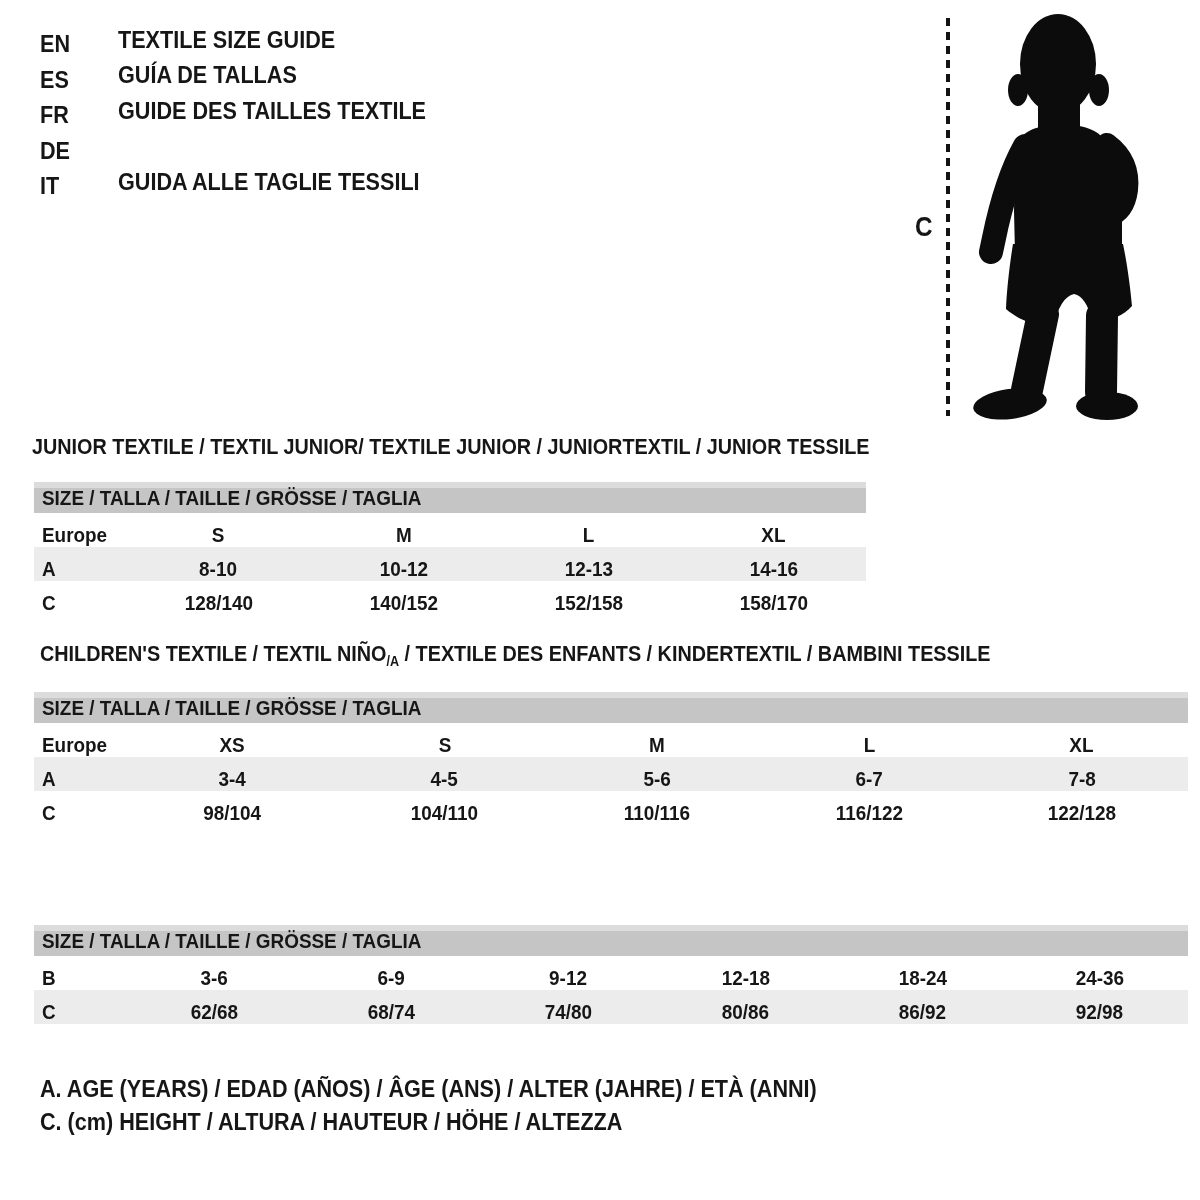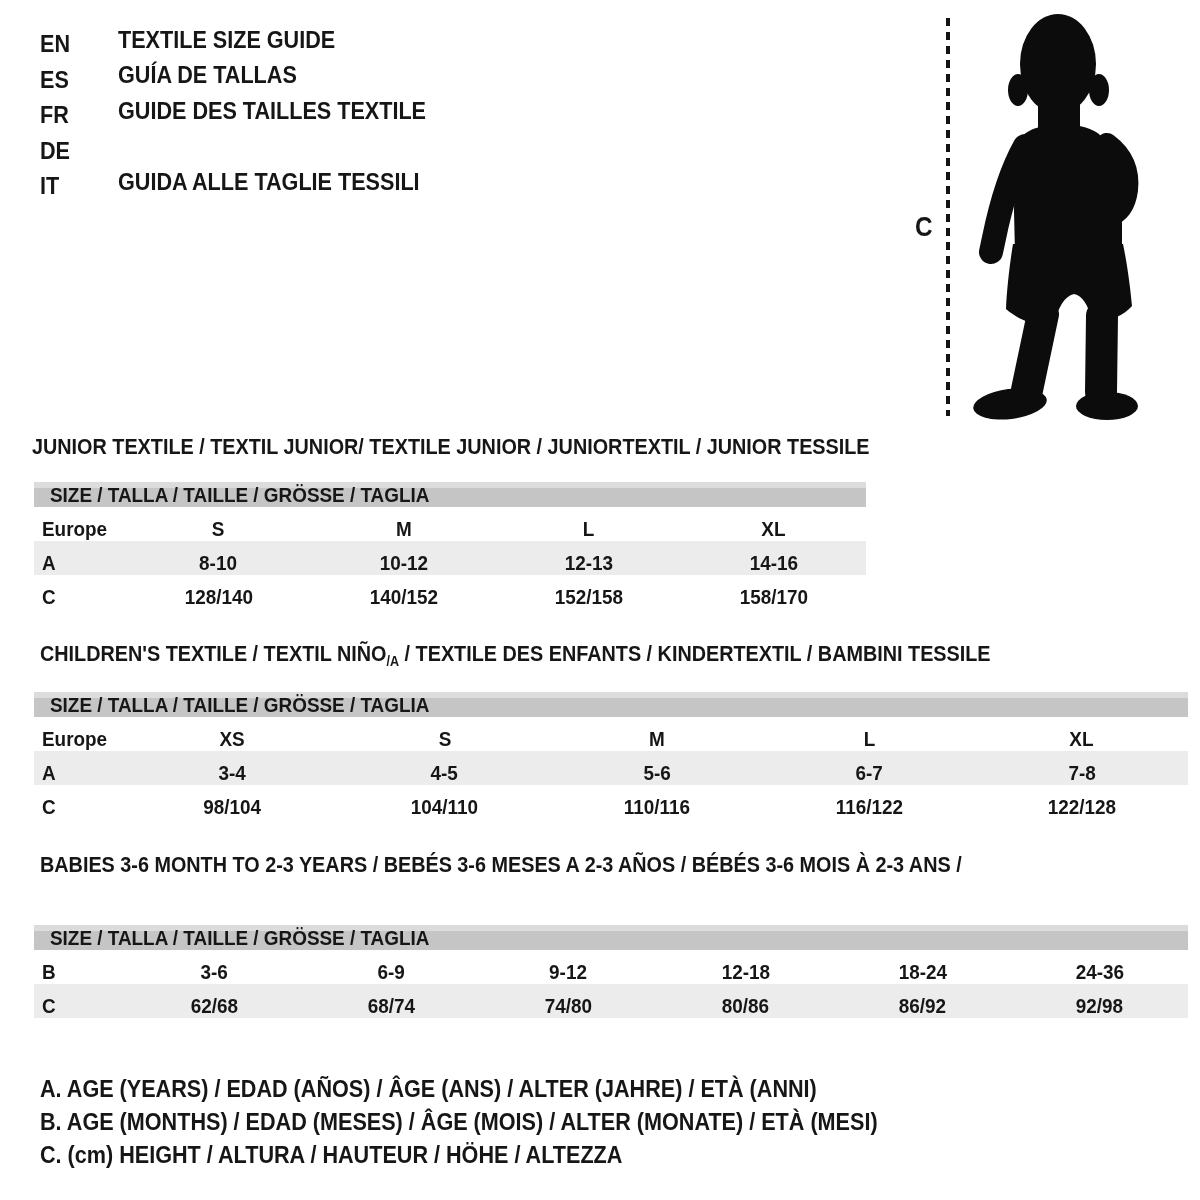--- a/index.html
+++ b/index.html
@@ -28,21 +28,21 @@
   
   .heading { font-size:22px; font-weight:bold; white-space:nowrap; }
   .heading .sub { font-size:14px; vertical-align:-5px; }
   .babies-heading { line-height:33px; }
 
   
   .size-table { left:34px; }
   .w-junior { width:832px; }
   .w-wide { width:1154px; }
   .tbl-head {
-    height:25px; box-sizing:border-box; padding-left:16px;
+    height:31px; box-sizing:border-box; padding-left:8px;
     background:linear-gradient(#dcdcdc 0 6px, #c5c5c5 6px);
     display:flex; align-items:center; font-size:21px; font-weight:bold;
   }
   .trow { display:flex; align-items:flex-end; height:34px; font-size:21px; font-weight:bold; }
   .trow.shaded { background:#ececec; }
   .tlbl { width:92px; padding-left:8px; box-sizing:border-box; text-align:left; flex:0 0 auto; }
   .tcell { flex:1 1 0; text-align:center; }
 
   
   .legend { left:40px; top:1072px; }
@@ -153,21 +153,20 @@
     <span class="tlbl"><span class="cx">C</span></span>
     <span class="tcell"><span class="cc">98/104</span></span>
     <span class="tcell"><span class="cc">104/110</span></span>
     <span class="tcell"><span class="cc">110/116</span></span>
     <span class="tcell"><span class="cc">116/122</span></span>
     <span class="tcell"><span class="cc">122/128</span></span>
   </div>
 </div>
 
 <div class="abs heading babies-heading" style="left:40px; top:848px;">
-  <div><span class="cx">BABIES 3-6 MONTH TO 2-3 YEARS / BEBÉS 3-6 MESES A 2-3 AÑOS / BÉBÉS 3-6 MOIS À 2-3 ANS /</span></div>
 </div>
 <div class="abs size-table w-wide" style="top:925px;">
   <div class="tbl-head">
     <span class="cx">SIZE / TALLA / TAILLE / GRÖSSE / TAGLIA</span>
   </div>
   <div class="trow">
     <span class="tlbl"><span class="cx">B</span></span>
     <span class="tcell"><span class="cc">3-6</span></span>
     <span class="tcell"><span class="cc">6-9</span></span>
     <span class="tcell"><span class="cc">9-12</span></span>
@@ -184,18 +183,15 @@
     <span class="tcell"><span class="cc">86/92</span></span>
     <span class="tcell"><span class="cc">92/98</span></span>
   </div>
 </div>
 
 <div class="abs legend">
   <div class="legend-line">
       <span class="cx">A. AGE (YEARS) / EDAD (AÑOS) / ÂGE (ANS) / ALTER (JAHRE) / ETÀ (ANNI)</span>
     </div>
   <div class="legend-line">
-      <span class="cx">B. AGE (MONTHS) / EDAD (MESES) / ÂGE (MOIS) / ALTER (MONATE) / ETÀ (MESI)</span>
-    </div>
-  <div class="legend-line">
       <span class="cx">C. (cm) HEIGHT / ALTURA / HAUTEUR / HÖHE / ALTEZZA</span>
     </div>
 </div>
 
 </body></html>

